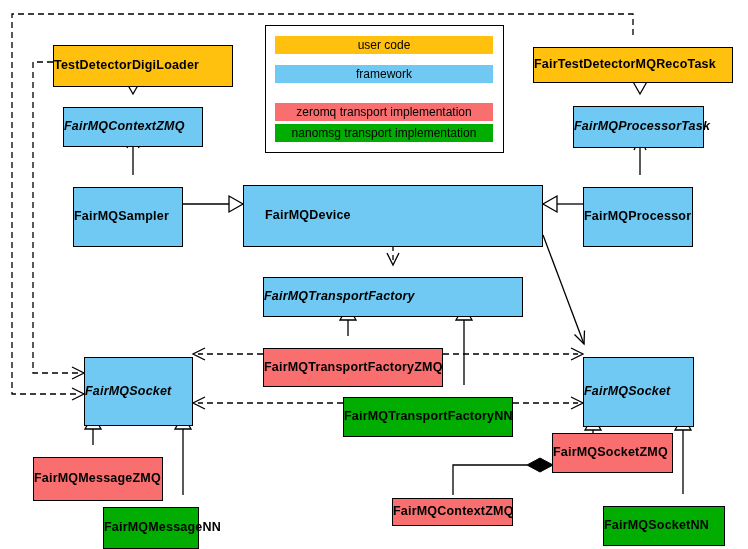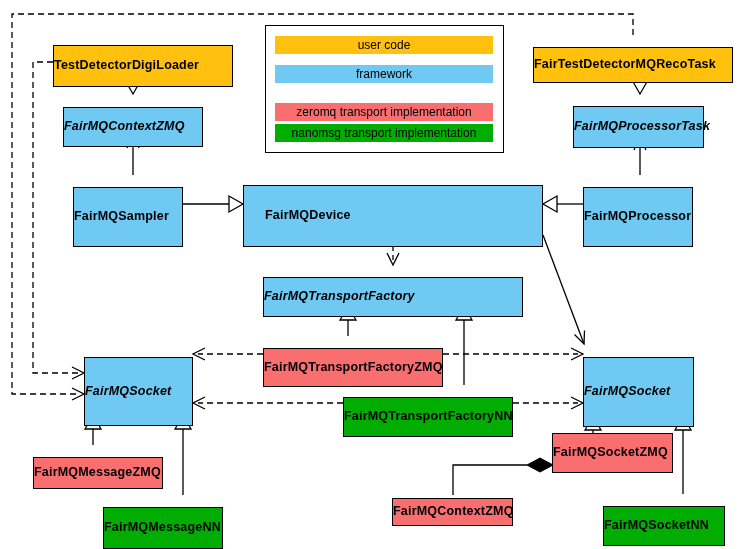--- a/index.html
+++ b/index.html
@@ -28,22 +28,22 @@
   .n-samplertask{left:63px;top:95px;width:140px;height:40px;}
   .n-processortask{left:573px;top:94px;width:131px;height:42px;}
   .n-sampler{left:73px;top:175px;width:110px;height:60px;}
   .n-device{left:243px;top:173px;width:300px;height:62px;padding-left:21px;}
   .n-processor{left:583px;top:175px;width:110px;height:60px;}
   .n-transportfactory{left:263px;top:265px;width:260px;height:40px;}
   .n-tfzmq{left:263px;top:336px;width:180px;height:39px;}
   .n-tfnn{left:343px;top:385px;width:170px;height:40px;}
   .n-message{left:84px;top:345px;width:109px;height:69px;}
   .n-socket{left:583px;top:345px;width:111px;height:70px;}
-  .n-msgzmq{left:33px;top:445px;width:130px;height:32px;}
-  .n-msgnn{left:103px;top:495px;width:120px;height:42px;}
+  .n-msgzmq{left:33px;top:445px;width:130px;height:44px;}
+  .n-msgnn{left:103px;top:495px;width:96px;height:42px;}
   .n-sockzmq{left:552px;top:421px;width:121px;height:40px;}
   .n-socknn{left:603px;top:494px;width:122px;height:40px;}
   .n-contextzmq{left:392px;top:486px;width:121px;height:28px;}
   
   .legend{position:absolute;left:265px;top:25px;width:239px;height:128px;
     background:var(--c-background);border:1.6px solid var(--c-box_border);box-sizing:border-box;}
   .legend-row{position:absolute;left:9px;width:218px;height:18px;
     display:flex;align-items:center;justify-content:center;
     font-size:12px;font-weight:normal;color:#000;}
   .legend-row.r0{top:10px;}

